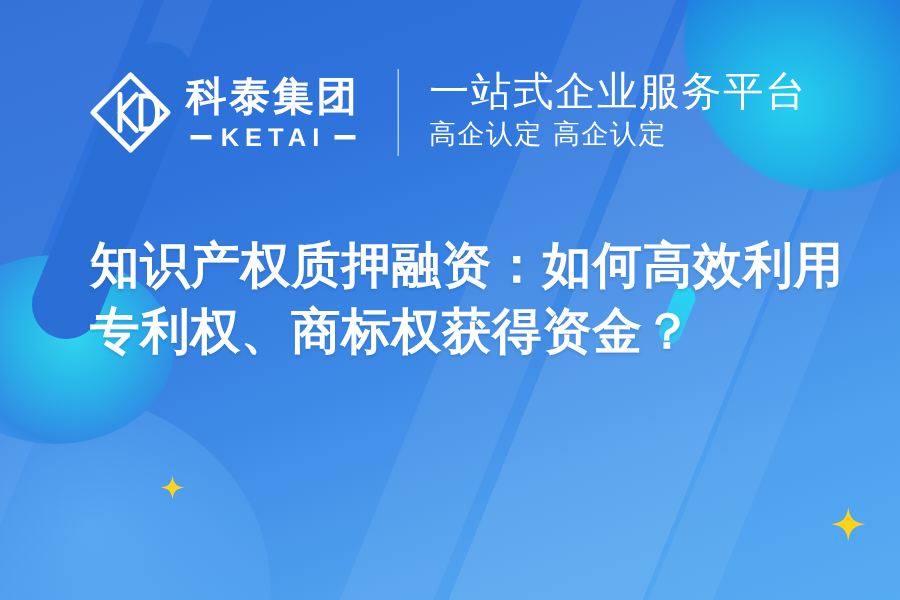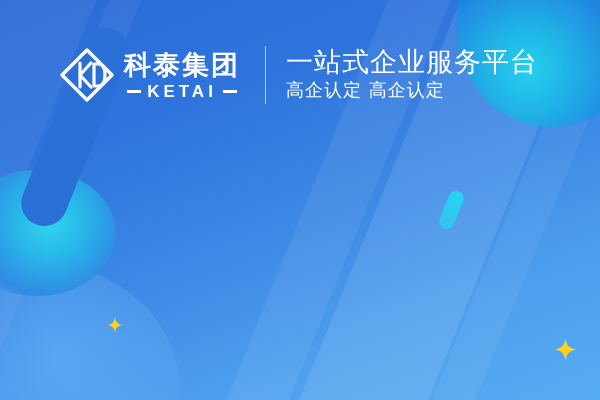--- a/index.html
+++ b/index.html
@@ -147,14 +147,18 @@
 
     <div id="divider"></div>
 
     <div id="slogan">
       <span id="slogan-main">一站式企业服务平台</span>
       <span id="slogan-sub">高企认定 高企认定</span>
     </div>
 
   </div>
 
+  <div id="title">
+    <div class="title-line">知识产权质押融资：如何高效利用</div>
+    <div class="title-line">专利权、商标权获得资金？</div>
+  </div>
 
 </div>
 
 </body></html>

